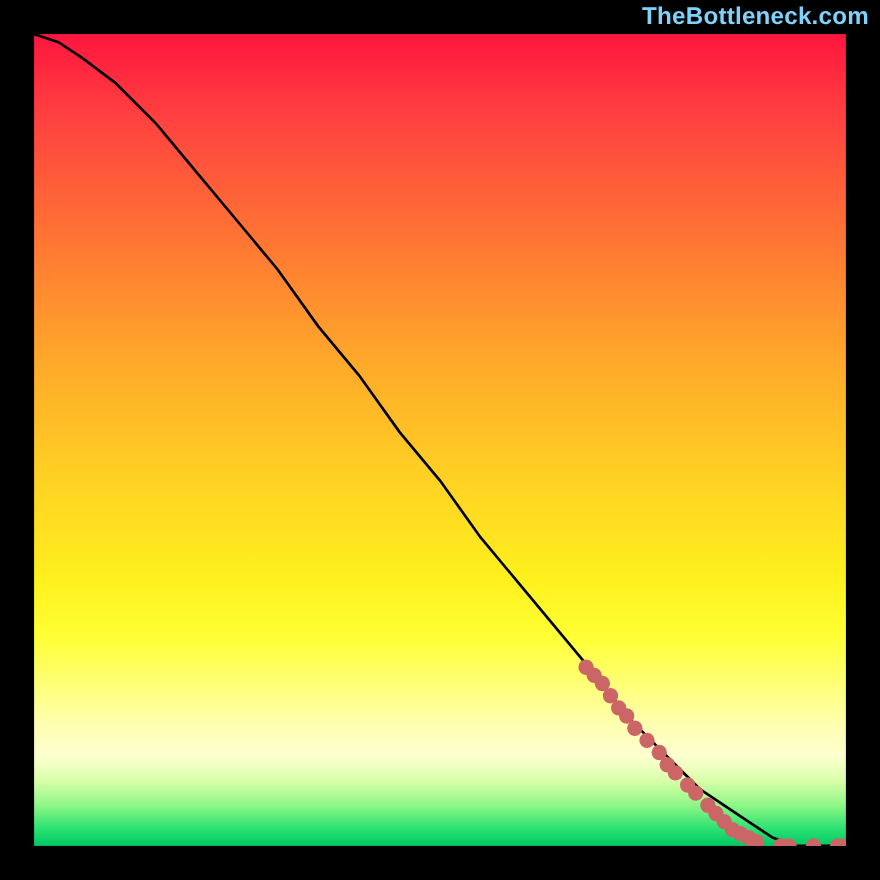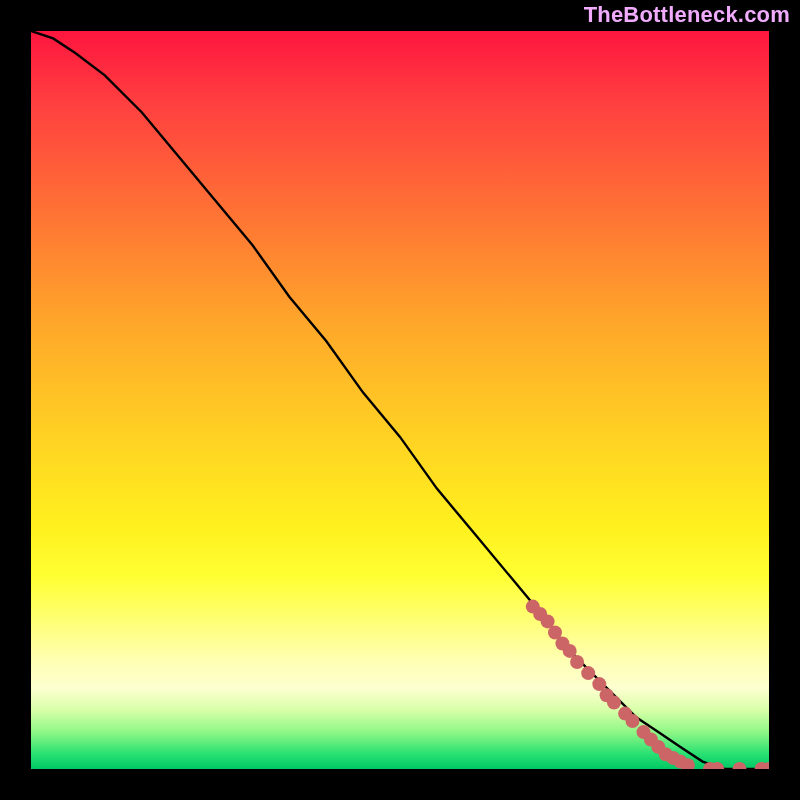--- a/index.html
+++ b/index.html
@@ -14,21 +14,21 @@
   .frame {
     position: relative;
     width: 800px;
     height: 800px;
     background: #000;
   }
   .watermark {
     position: absolute;
     top: 2px;
     right: 10px;
-    color: #f0abfc;
+    color: #7dd3fc;
     font-size: 22px;
     font-weight: 600;
     letter-spacing: 0.2px;
     z-index: 5;
   }
   .plot {
     position: absolute;
     left: 31px;
     top: 31px;
     width: 738px;

